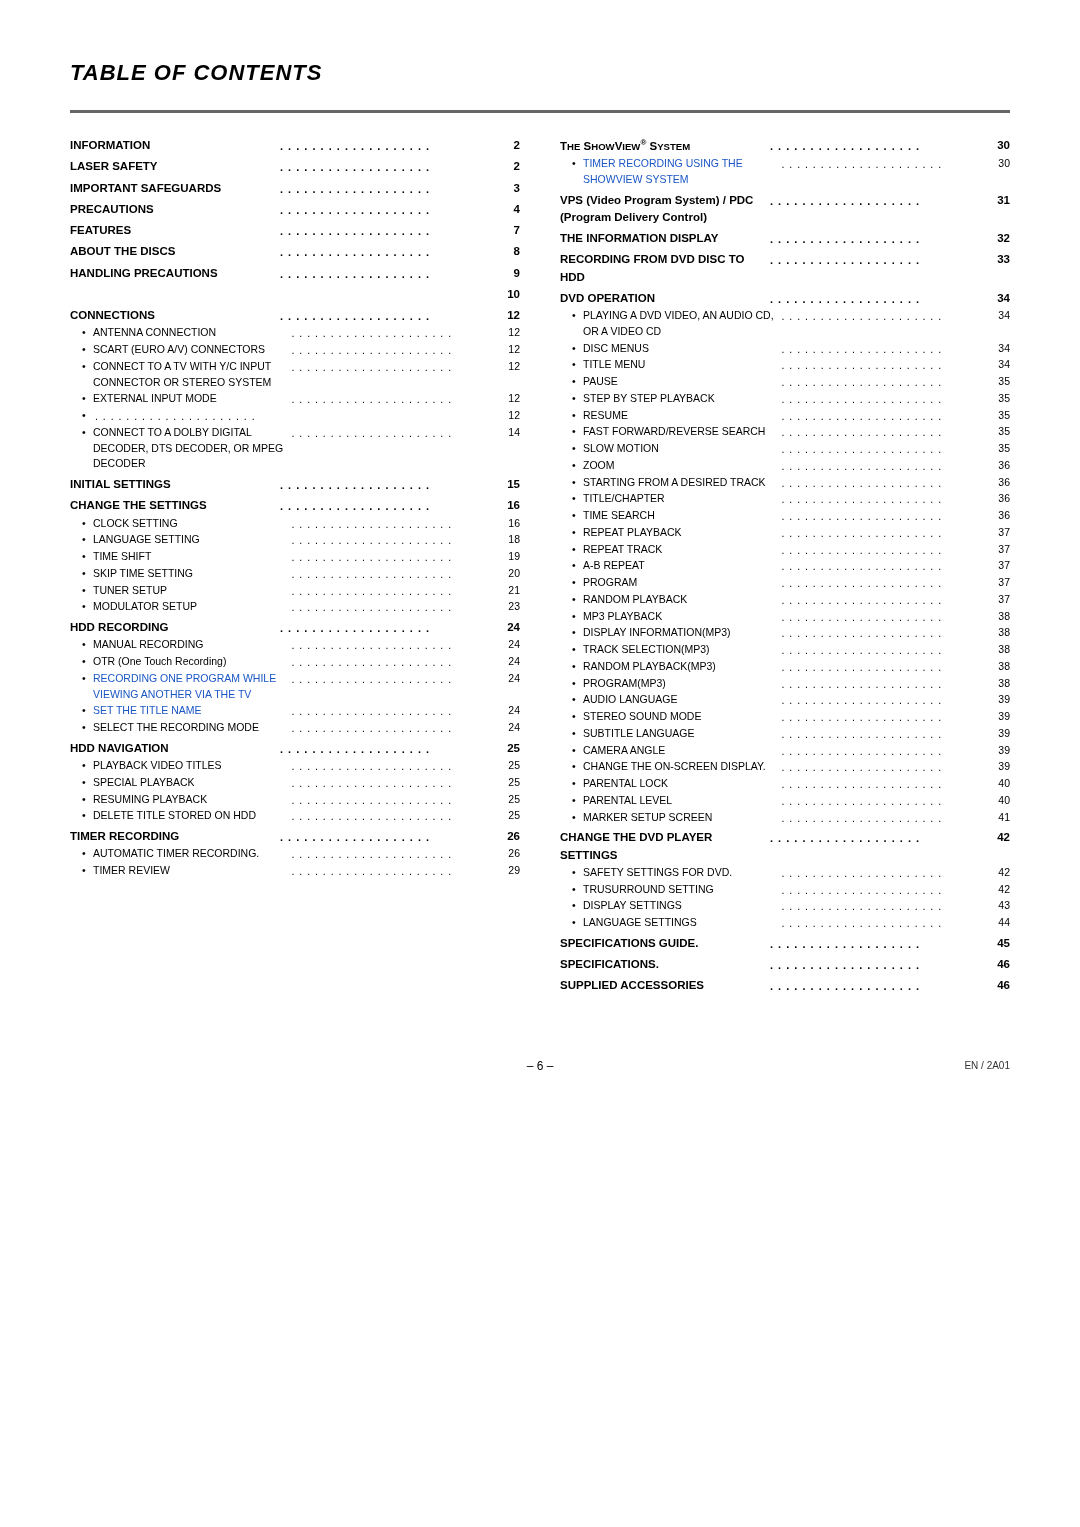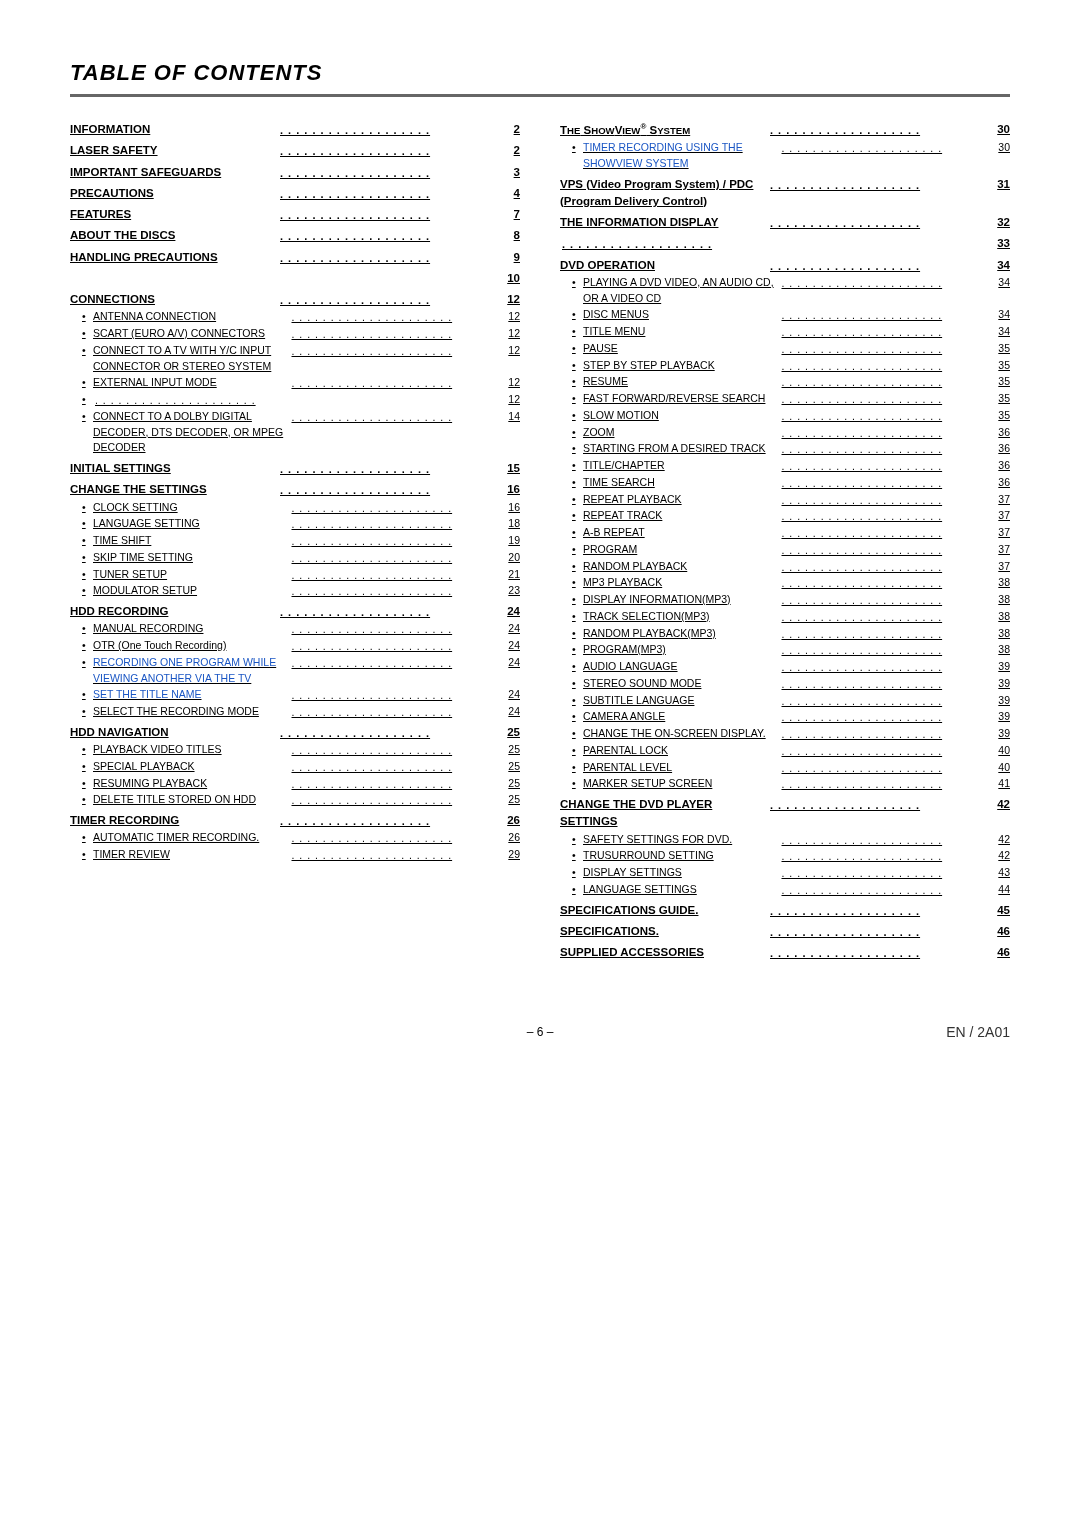--- a/index.html
+++ b/index.html
@@ -10,28 +10,27 @@
       color: #000000;
       width: 1080px;
       min-height: 1527px;
       padding: 60px 70px 80px 70px;
     }
     .page-title {
       font-size: 22px;
       font-weight: 900;
       font-style: italic;
       border-bottom: 3px solid #666;
-      padding-bottom: 8px;
+      padding-bottom: 24px;
       margin-bottom: 24px;
       letter-spacing: 1px;
     }
     .toc-columns {
       display: flex;
       gap: 40px;
-      text-decoration: underline;
     }
     .toc-col {
       flex: 1;
     }
     .toc-section {
       margin-bottom: 4px;
     }
     .toc-main-entry {
       display: flex;
       justify-content: space-between;
@@ -87,21 +86,21 @@
       align-items: center;
       position: relative;
       font-size: 12px;
     }
     .footer-page-num {
       font-size: 12px;
     }
     .footer-code {
       position: absolute;
       right: 0;
-      font-size: 14px;
+      font-size: 10px;
       color: #333;
     }
   </style>
 </head>
 <body>
 
 <div class="page-title">TABLE OF CONTENTS</div>
 
 <div class="toc-columns">
   <div class="toc-col" id="left-col">
@@ -363,20 +362,21 @@
       </div>
       <div class="toc-section">
         <div class="toc-main-entry">
           <span class="entry-label">THE INFORMATION DISPLAY</span>
           <span class="dots"> . . . . . . . . . . . . . . . . . . .</span>
           <span class="entry-page">32</span>
         </div>
       </div>
       <div class="toc-section">
         <div class="toc-main-entry">
+          <span class="entry-label">RECORDING FROM DVD DISC TO HDD</span>
           <span class="dots"> . . . . . . . . . . . . . . . . . . .</span>
           <span class="entry-page">33</span>
         </div>
       </div>
       <div class="toc-section">
         <div class="toc-main-entry">
           <span class="entry-label">DVD OPERATION</span>
           <span class="dots"> . . . . . . . . . . . . . . . . . . .</span>
           <span class="entry-page">34</span>
         </div>

